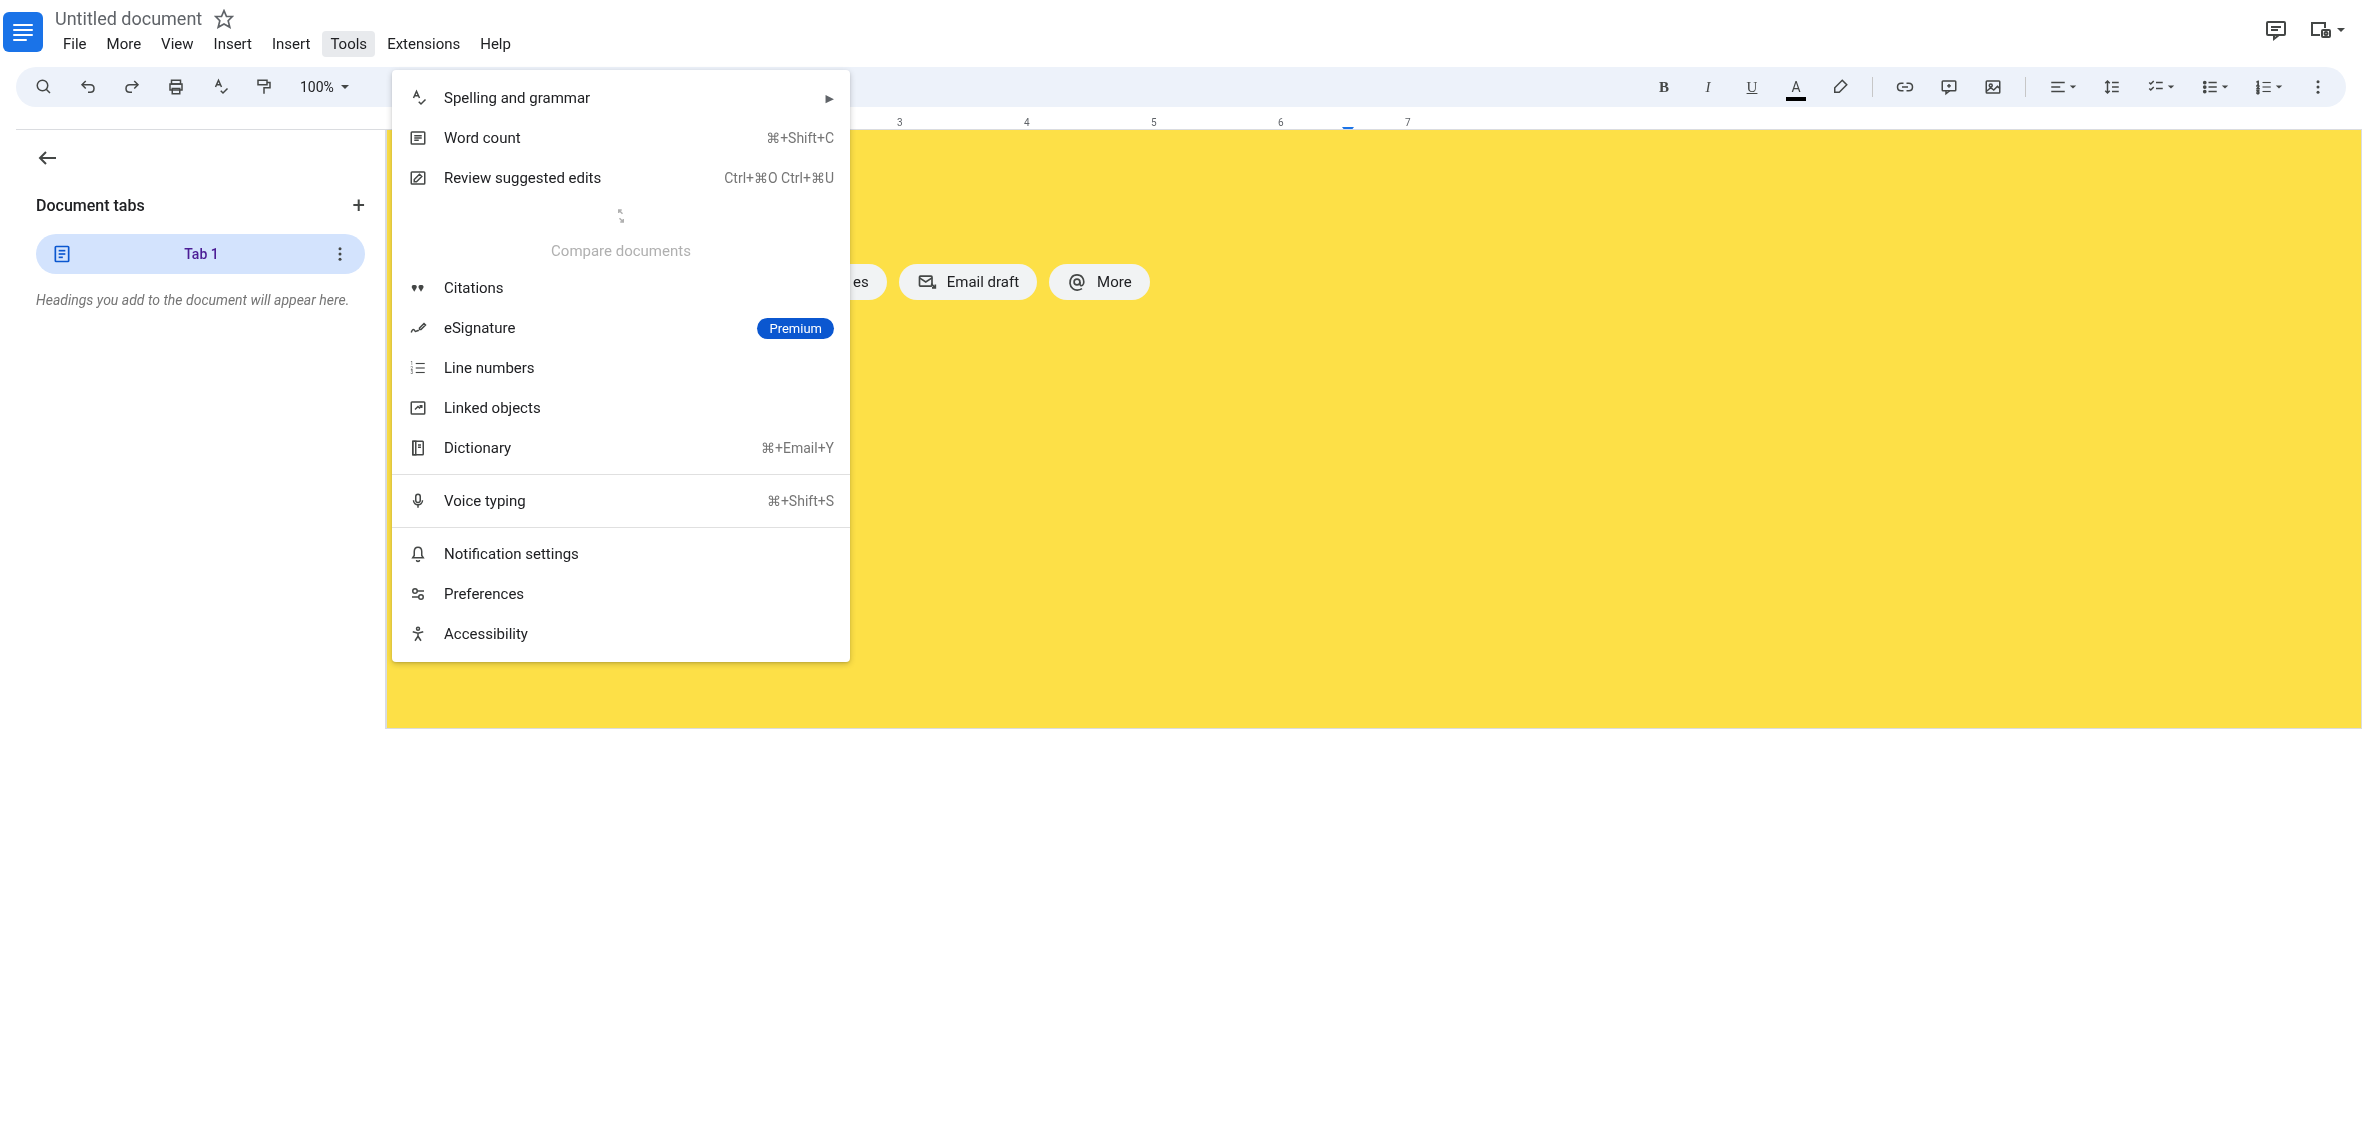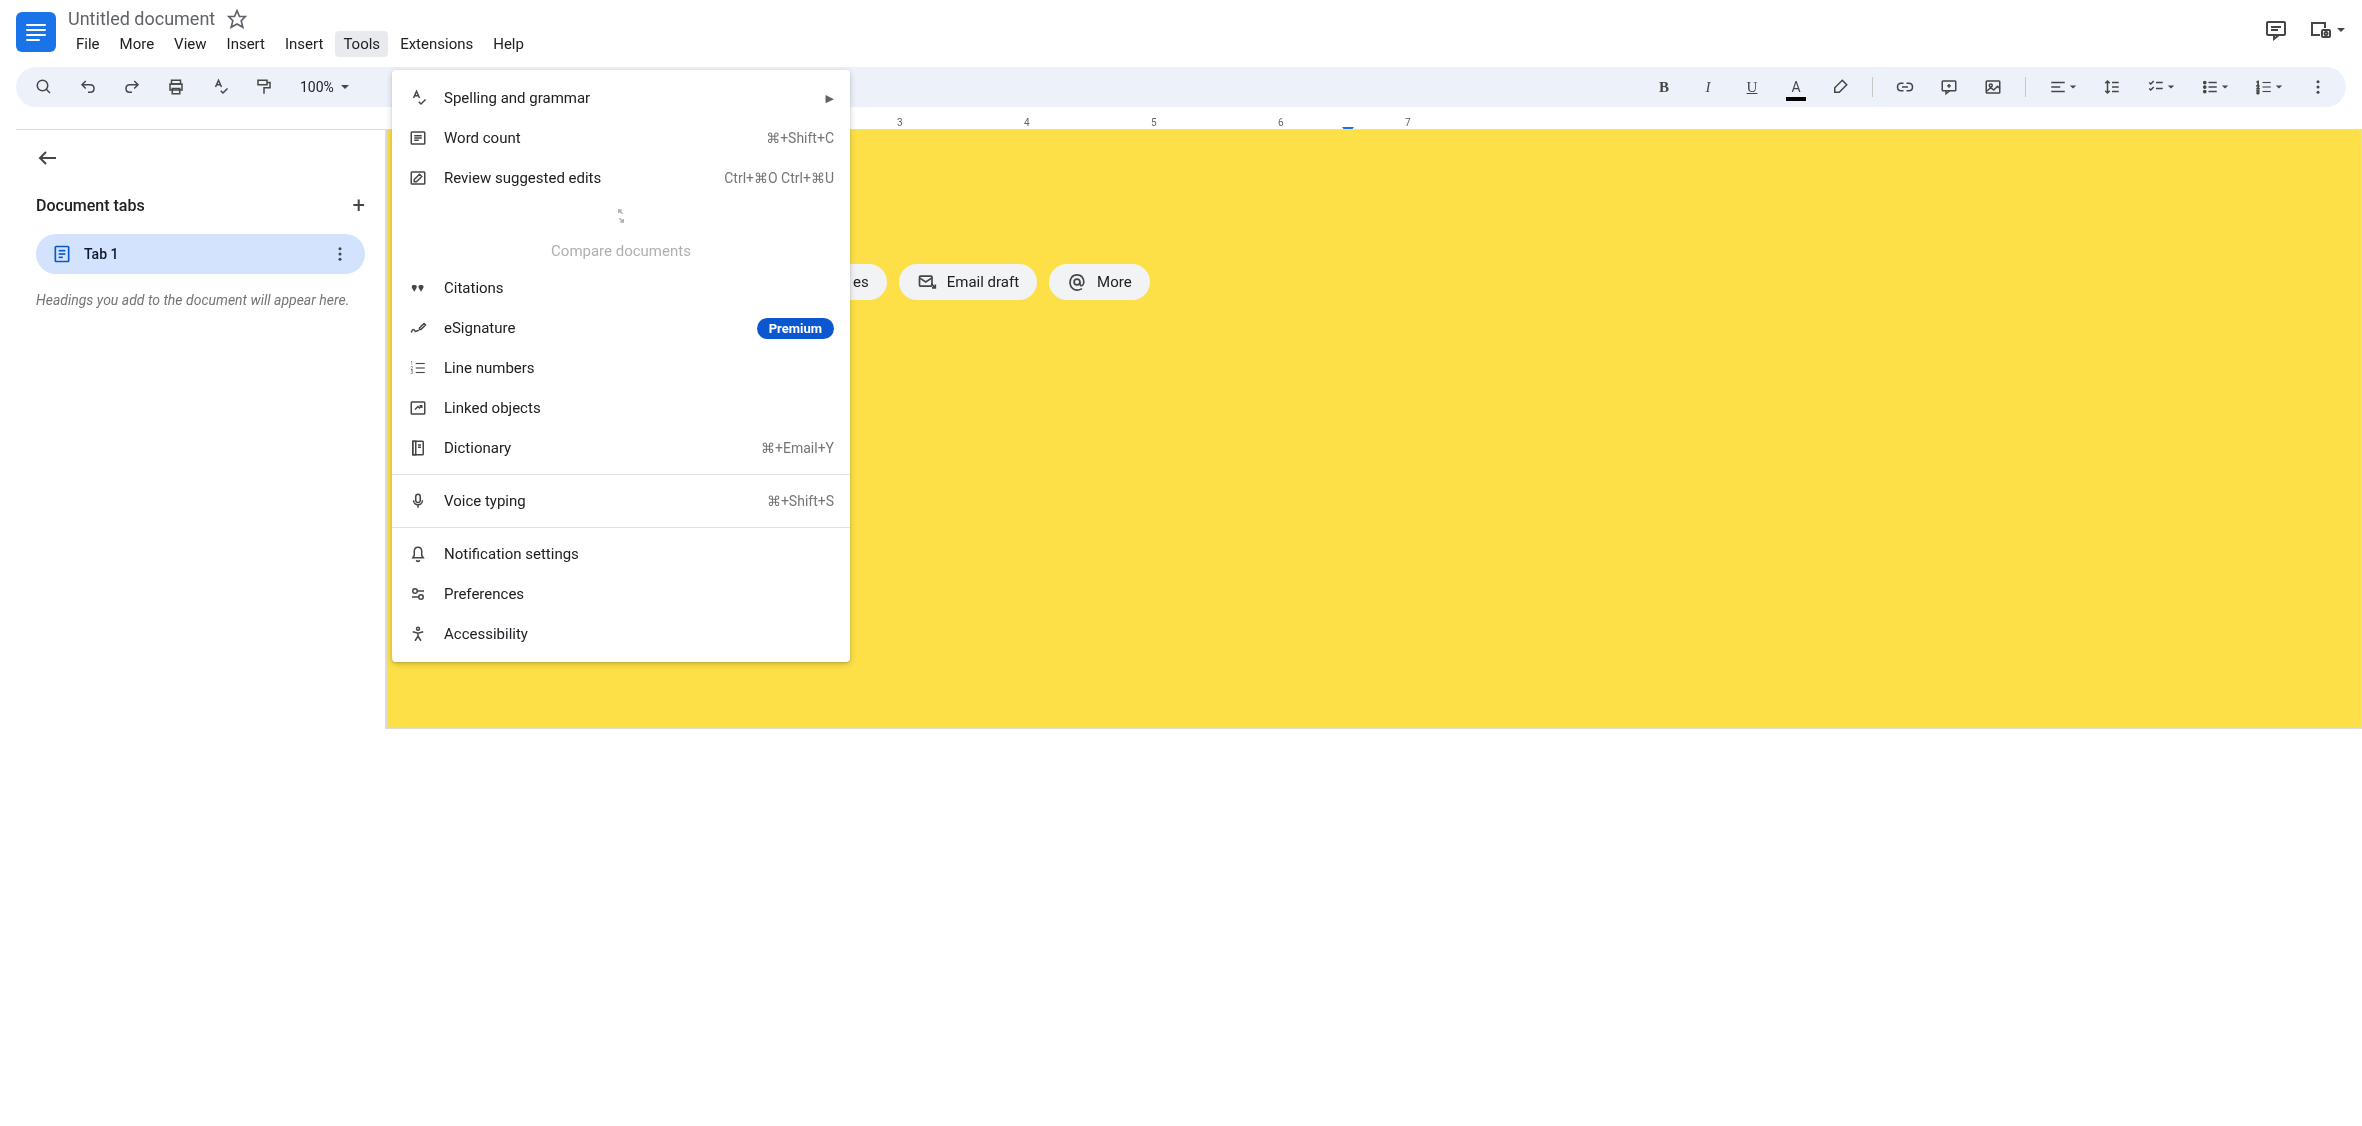--- a/index.html
+++ b/index.html
@@ -1,19 +1,19 @@
 <!DOCTYPE html>
 <html><head>
 <meta charset="utf-8">
 <style>
 * { margin: 0; padding: 0; box-sizing: border-box; font-family: 'Google Sans', Roboto, Arial, sans-serif; }
 body { background: #fff; color: #202124; font-size: 14px; overflow: hidden; }
 
 
-.header { display: flex; align-items: flex-start; padding: 8px 16px 0 16px; }
+.header { display: flex; align-items: flex-start; padding: 8px 16px 0 3px; }
 .logo { width: 40px; height: 40px; background: #1a73e8; border-radius: 6px; margin-right: 12px; display: flex; align-items: center; justify-content: center; margin-top: 4px; }
 .logo-lines { width: 20px; height: 16px; }
 .logo-lines div { height: 2px; background: #fff; margin-bottom: 3px; border-radius: 1px; }
 .doc-title-area { flex: 1; }
 .doc-title-row { display: flex; align-items: center; gap: 12px; margin-bottom: 2px; }
 .doc-title { font-size: 18px; color: #5f6368; font-weight: 400; }
 .star-icon { color: #5f6368; cursor: pointer; }
 .menu-bar { display: flex; gap: 4px; }
 .menu-item { padding: 4px 8px; font-size: 15px; color: #202124; cursor: pointer; border-radius: 4px; }
 .menu-item.active { background: #e8eaed; }
@@ -42,34 +42,34 @@
 .vruler { width: 16px; position: relative; border-right: none; }
 
 
 .sidebar { width: 370px; padding: 16px 20px; border: 1px solid #dadce0; border-left: none; border-bottom: none; background: #fff; margin-top: -6px; }
 .sidebar-back { margin-bottom: 20px; color: #444746; cursor: pointer; display: inline-block; }
 .sidebar-header { display: flex; justify-content: space-between; align-items: center; margin-bottom: 16px; }
 .sidebar-title { font-size: 16px; font-weight: 500; color: #202124; }
 .sidebar-add { font-size: 22px; color: #444746; cursor: pointer; }
 .tab-item { display: flex; align-items: center; background: #d3e3fd; border-radius: 24px; padding: 10px 16px; gap: 12px; cursor: pointer; }
 .tab-icon { color: #0b57d0; }
-.tab-label { flex: 1; font-size: 14px; font-weight: 500; color: #0f172a; }
+.tab-label { flex: 1; font-size: 14px; font-weight: 500; color: #4c1d95; text-align: center; }
 .tab-more { color: #444746; }
 .sidebar-hint { font-style: italic; color: #757575; font-size: 14px; margin-top: 16px; line-height: 1.5; }
 
 
 .dropdown { position: absolute; left: 392px; top: 70px; width: 458px; background: #fff; border-radius: 4px; box-shadow: 0 2px 6px rgba(0,0,0,0.2), 0 1px 2px rgba(0,0,0,0.1); padding: 8px 0; z-index: 100; }
 .dd-item { display: flex; align-items: center; padding: 8px 16px; cursor: pointer; min-height: 40px; gap: 16px; font-size: 15px; color: #202124; }
 .dd-item.disabled { color: #b0b0b0; cursor: default; flex-direction: column; }
 .dd-icon { width: 20px; height: 20px; display: flex; align-items: center; justify-content: center; color: #444746; flex-shrink: 0; }
 .dd-item.disabled .dd-icon { color: #b0b0b0; }
 .dd-label { flex: 1; }
 .dd-shortcut { font-size: 14px; color: #757575; }
 .dd-arrow { font-size: 11px; color: #5f6368; }
-.dd-badge { background: #0b57d0; color: #fff; font-size: 13px; padding: 3px 12px; border-radius: 12px; font-weight: 700; }
+.dd-badge { background: #0b57d0; color: #fff; font-size: 13px; padding: 3px 12px; border-radius: 12px; font-weight: 400; }
 .dd-sep { height: 1px; background: #e0e0e0; margin: 6px 0; }
 
 
 .doc-area { flex: 1; position: relative; padding-top: 0; }
 .doc-page { background: #fde047; border: 1px solid #dadce0; margin-left: 0; margin-top: -6px; min-height: 600px; position: relative; }
 .chips { position: absolute; left: 460px; top: 134px; display: flex; gap: 12px; }
 .chip { display: flex; align-items: center; gap: 10px; padding: 8px 18px; border-radius: 20px; background: #f1f3f4; font-size: 15px; color: #202124; cursor: pointer; }
 .chip.partial { border-top-left-radius: 0; border-bottom-left-radius: 0; padding-left: 6px; }
 .chip-icon { color: #444746; }
 

